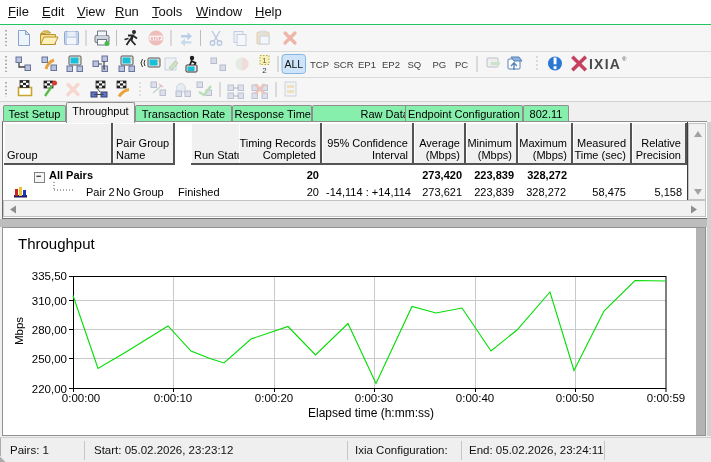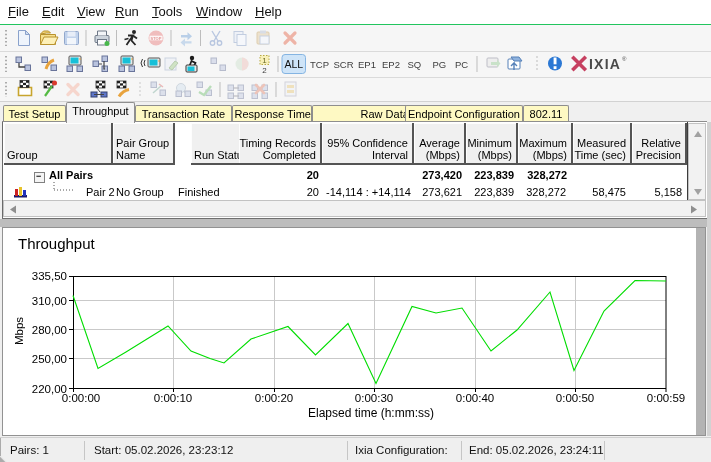--- a/index.html
+++ b/index.html
@@ -10,21 +10,21 @@
   #menubar{left:0;top:0;width:711px;height:24px;background:#ffffff;border-bottom:6px solid #22c55e;}
   .mi{position:absolute;top:4px;font-size:13px;color:#111;}
   .mi u{text-decoration:underline;}
   
   .tb{left:0;width:711px;background:#f6f6f6;}
   #tb1{top:25px;height:26px;border-bottom:1px solid #dadada;}
   #tb2{top:52px;height:25px;border-bottom:1px solid #dadada;}
   #tb3{top:78px;height:23px;border-bottom:1px solid #d2d2d2;}
   
   #tabstrip{left:0;top:102px;width:711px;height:20px;background:#f0f0f0;}
-  .tab{position:absolute;top:3px;height:16px;background:#fef9c3;border:1px solid #8e8e8e;border-bottom:none;border-radius:2px 2px 0 0;font-size:11px;color:#000;text-align:center;line-height:17px;}
+  .tab{position:absolute;top:3px;height:16px;background:#86efac;border:1px solid #8e8e8e;border-bottom:none;border-radius:2px 2px 0 0;font-size:11px;color:#000;text-align:center;line-height:17px;}
   #tabline{position:absolute;left:2px;top:121px;width:705px;height:1px;background:#8e8e8e;}
   .tabsel{top:0;height:20px;background:#f4f4f4;z-index:5;}
   
   #tablepanel{left:2px;top:122px;width:705px;height:96px;background:#fff;border-left:1px solid #6a6a6a;}
   .hcell{position:absolute;top:1px;height:40px;background:#f0f0f0;border-right:2px solid #545454;border-bottom:2px solid #545454;box-shadow:inset 1px 1px 0 #fdfdfd;font-size:11px;color:#000;}
   .hl{position:absolute;left:3px;bottom:2px;}
   .hr{position:absolute;right:4px;bottom:2px;text-align:right;}
   .cell{position:absolute;font-size:11px;color:#000;white-space:nowrap;}
   .b{font-weight:bold;}
   

